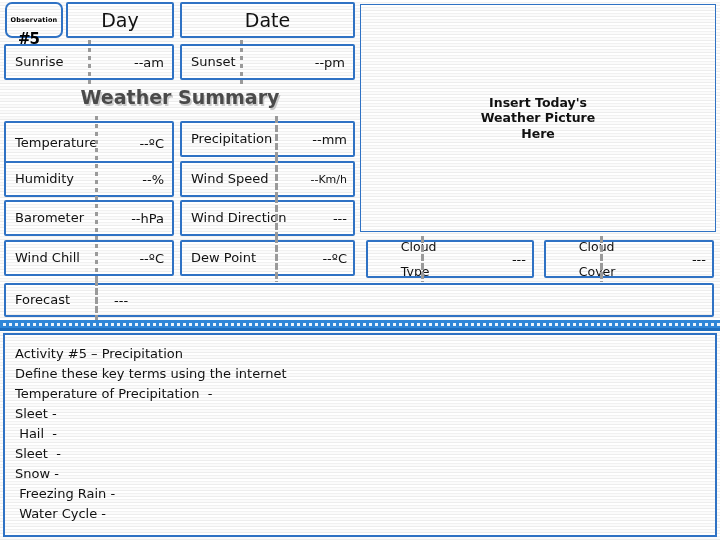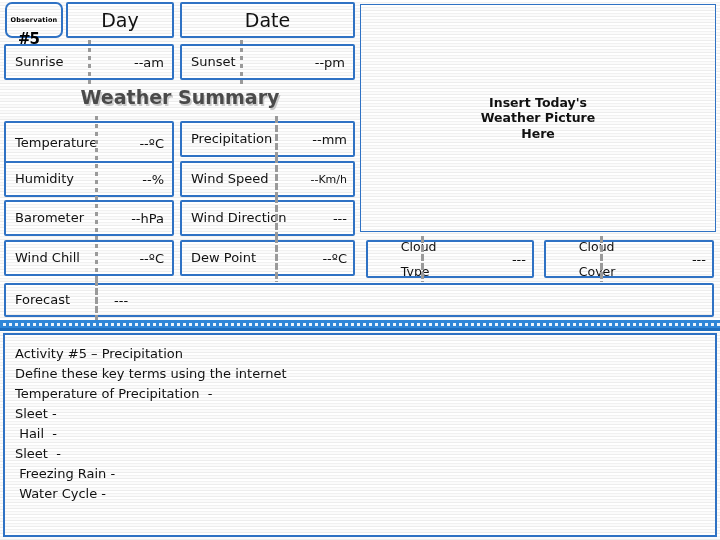--- a/index.html
+++ b/index.html
@@ -258,17 +258,18 @@
 
   <div id="divider"></div>
 
   <div id="activity-panel">
     <div class="act-line">Activity #5 – Precipitation</div>
     <div class="act-line">Define these key terms using the internet</div>
     <div class="act-line">Temperature of Precipitation  -</div>
     <div class="act-line">Sleet -</div>
     <div class="act-line"> Hail  -</div>
     <div class="act-line">Sleet  -</div>
+    <div class="act-line">Snow -</div>
     <div class="act-line"> Freezing Rain -</div>
     <div class="act-line"> Water Cycle -</div>
   </div>
 
 </div>
 
 </body></html>

